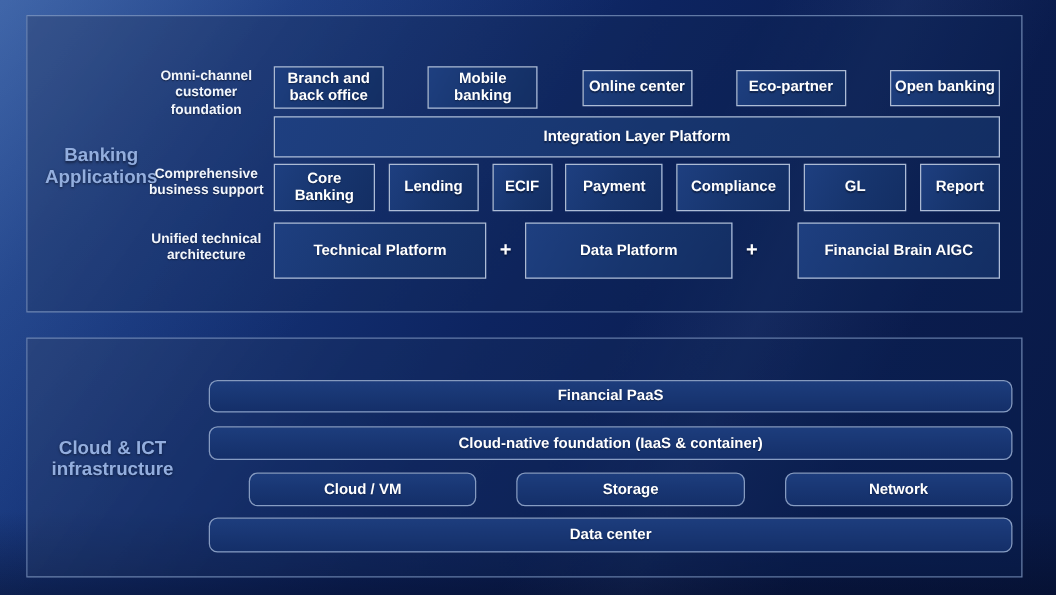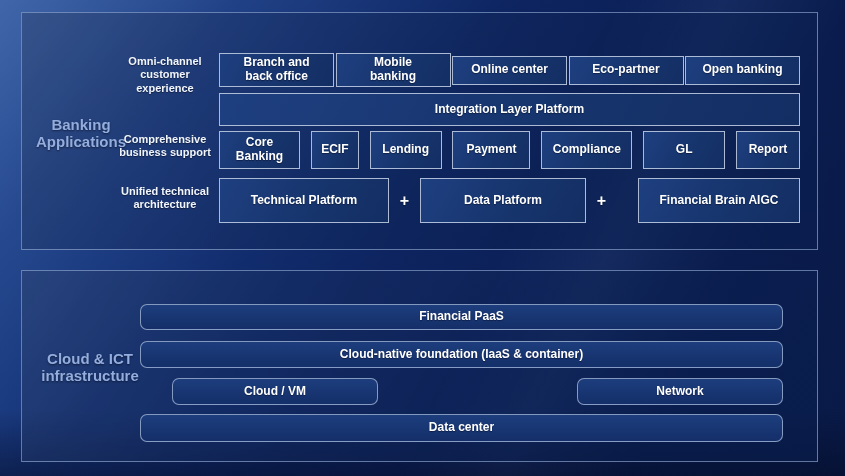--- a/index.html
+++ b/index.html
@@ -38,36 +38,36 @@
     color:#fff;font-weight:bold;font-size:12px;line-height:1.15;white-space:pre-line;
     border:1px solid rgba(205,216,234,.82);
     background-image:linear-gradient(118deg,#1e3f80 0%,#17356e 52%,#132e63 100%);
     box-sizing:border-box;text-shadow:0 1px 1px rgba(0,0,10,.4);
   }
   .round{
     border-radius:7px;border:1px solid rgba(176,194,223,.72);
     background-image:linear-gradient(180deg,#1d3d7d 0%,#142f69 100%);
   }
   .row-channel{top:40px;height:34px;justify-content:space-between;align-items:center;}
-  .row-channel .box{width:115px;height:34px;}
+  .row-channel .box{width:88px;height:34px;}
   .row-channel .box.single{height:29px;}
   .row-integration{top:80px;height:33px;}
   .row-integration .box{width:581px;height:33px;}
   .row-business{top:118px;height:38px;justify-content:space-between;}
   .row-business .box{height:38px;}
   .bw0{width:81px;} .bw1{width:72px;} .bw2{width:48px;} .bw3{width:78px;}
   .bw4{width:91px;} .bw5{width:82px;} .bw6{width:64px;}
   .row-arch{top:165px;height:45px;}
   .row-arch .box{height:45px;}
   .aw0{width:170px;} .aw1{width:166px;} .aw2{width:162px;margin-left:21px;}
   .plus{
     flex:1;display:flex;align-items:center;justify-content:center;
     color:#fff;font-weight:bold;font-size:16px;text-shadow:0 1px 1px rgba(0,0,10,.4);
   }
-  .crow{position:absolute;left:118px;width:643px;display:flex;}
+  .crow{position:absolute;left:145px;width:643px;display:flex;}
   .crow .box{font-size:12px;}
   .crow-paas{top:33px;height:26px;}
   .crow-paas .box{width:643px;height:26px;}
   .crow-foundation{top:70px;height:27px;border-radius:13px;}
   .crow-foundation .box{width:643px;height:27px;}
   .crow-resources{top:107px;height:27px;justify-content:space-between;}
   .crow-resources .box{width:206px;height:27px;margin-left:32px;}
   .crow-dc{top:143px;height:26px;}
   .crow-dc .box{width:643px;height:28px;}
 </style>
@@ -75,42 +75,42 @@
 <body>
 
 <div class="stage">
 
   <section class="panel panel-top">
     <div class="section-title" style="left:8px;width:102px;top:104px;">Banking
 Applications</div>
 
     <div class="row-label" style="top:42px;">Omni-channel
 customer
-experience</div>
+foundation</div>
     <div class="row row-channel">
       <div class="box">Branch and
 back office</div>
       <div class="box">Mobile
 banking</div>
       <div class="box single">Online center</div>
       <div class="box single">Eco-partner</div>
       <div class="box single">Open banking</div>
     </div>
 
     <div class="row row-integration">
       <div class="box">Integration Layer Platform</div>
     </div>
 
     <div class="row-label" style="top:120px;">Comprehensive
 business support</div>
     <div class="row row-business">
       <div class="box bw0">Core
 Banking</div>
+      <div class="box bw1">Lending</div>
       <div class="box bw2">ECIF</div>
-      <div class="box bw1">Lending</div>
       <div class="box bw3">Payment</div>
       <div class="box bw4">Compliance</div>
       <div class="box bw5">GL</div>
       <div class="box bw6">Report</div>
     </div>
 
     <div class="row-label" style="top:172px;">Unified technical
 architecture</div>
     <div class="row row-arch">
       <div class="box aw0">Technical Platform</div>
@@ -126,20 +126,21 @@
 infrastructure</div>
 
     <div class="crow crow-paas">
       <div class="box round">Financial PaaS</div>
     </div>
     <div class="crow crow-foundation">
       <div class="box round">Cloud-native foundation (IaaS &amp; container)</div>
     </div>
     <div class="crow crow-resources">
       <div class="box round">Cloud / VM</div>
+      <div class="box round">Storage</div>
       <div class="box round">Network</div>
     </div>
     <div class="crow crow-dc">
       <div class="box round">Data center</div>
     </div>
   </section>
 
 </div>
 
 </body></html>

